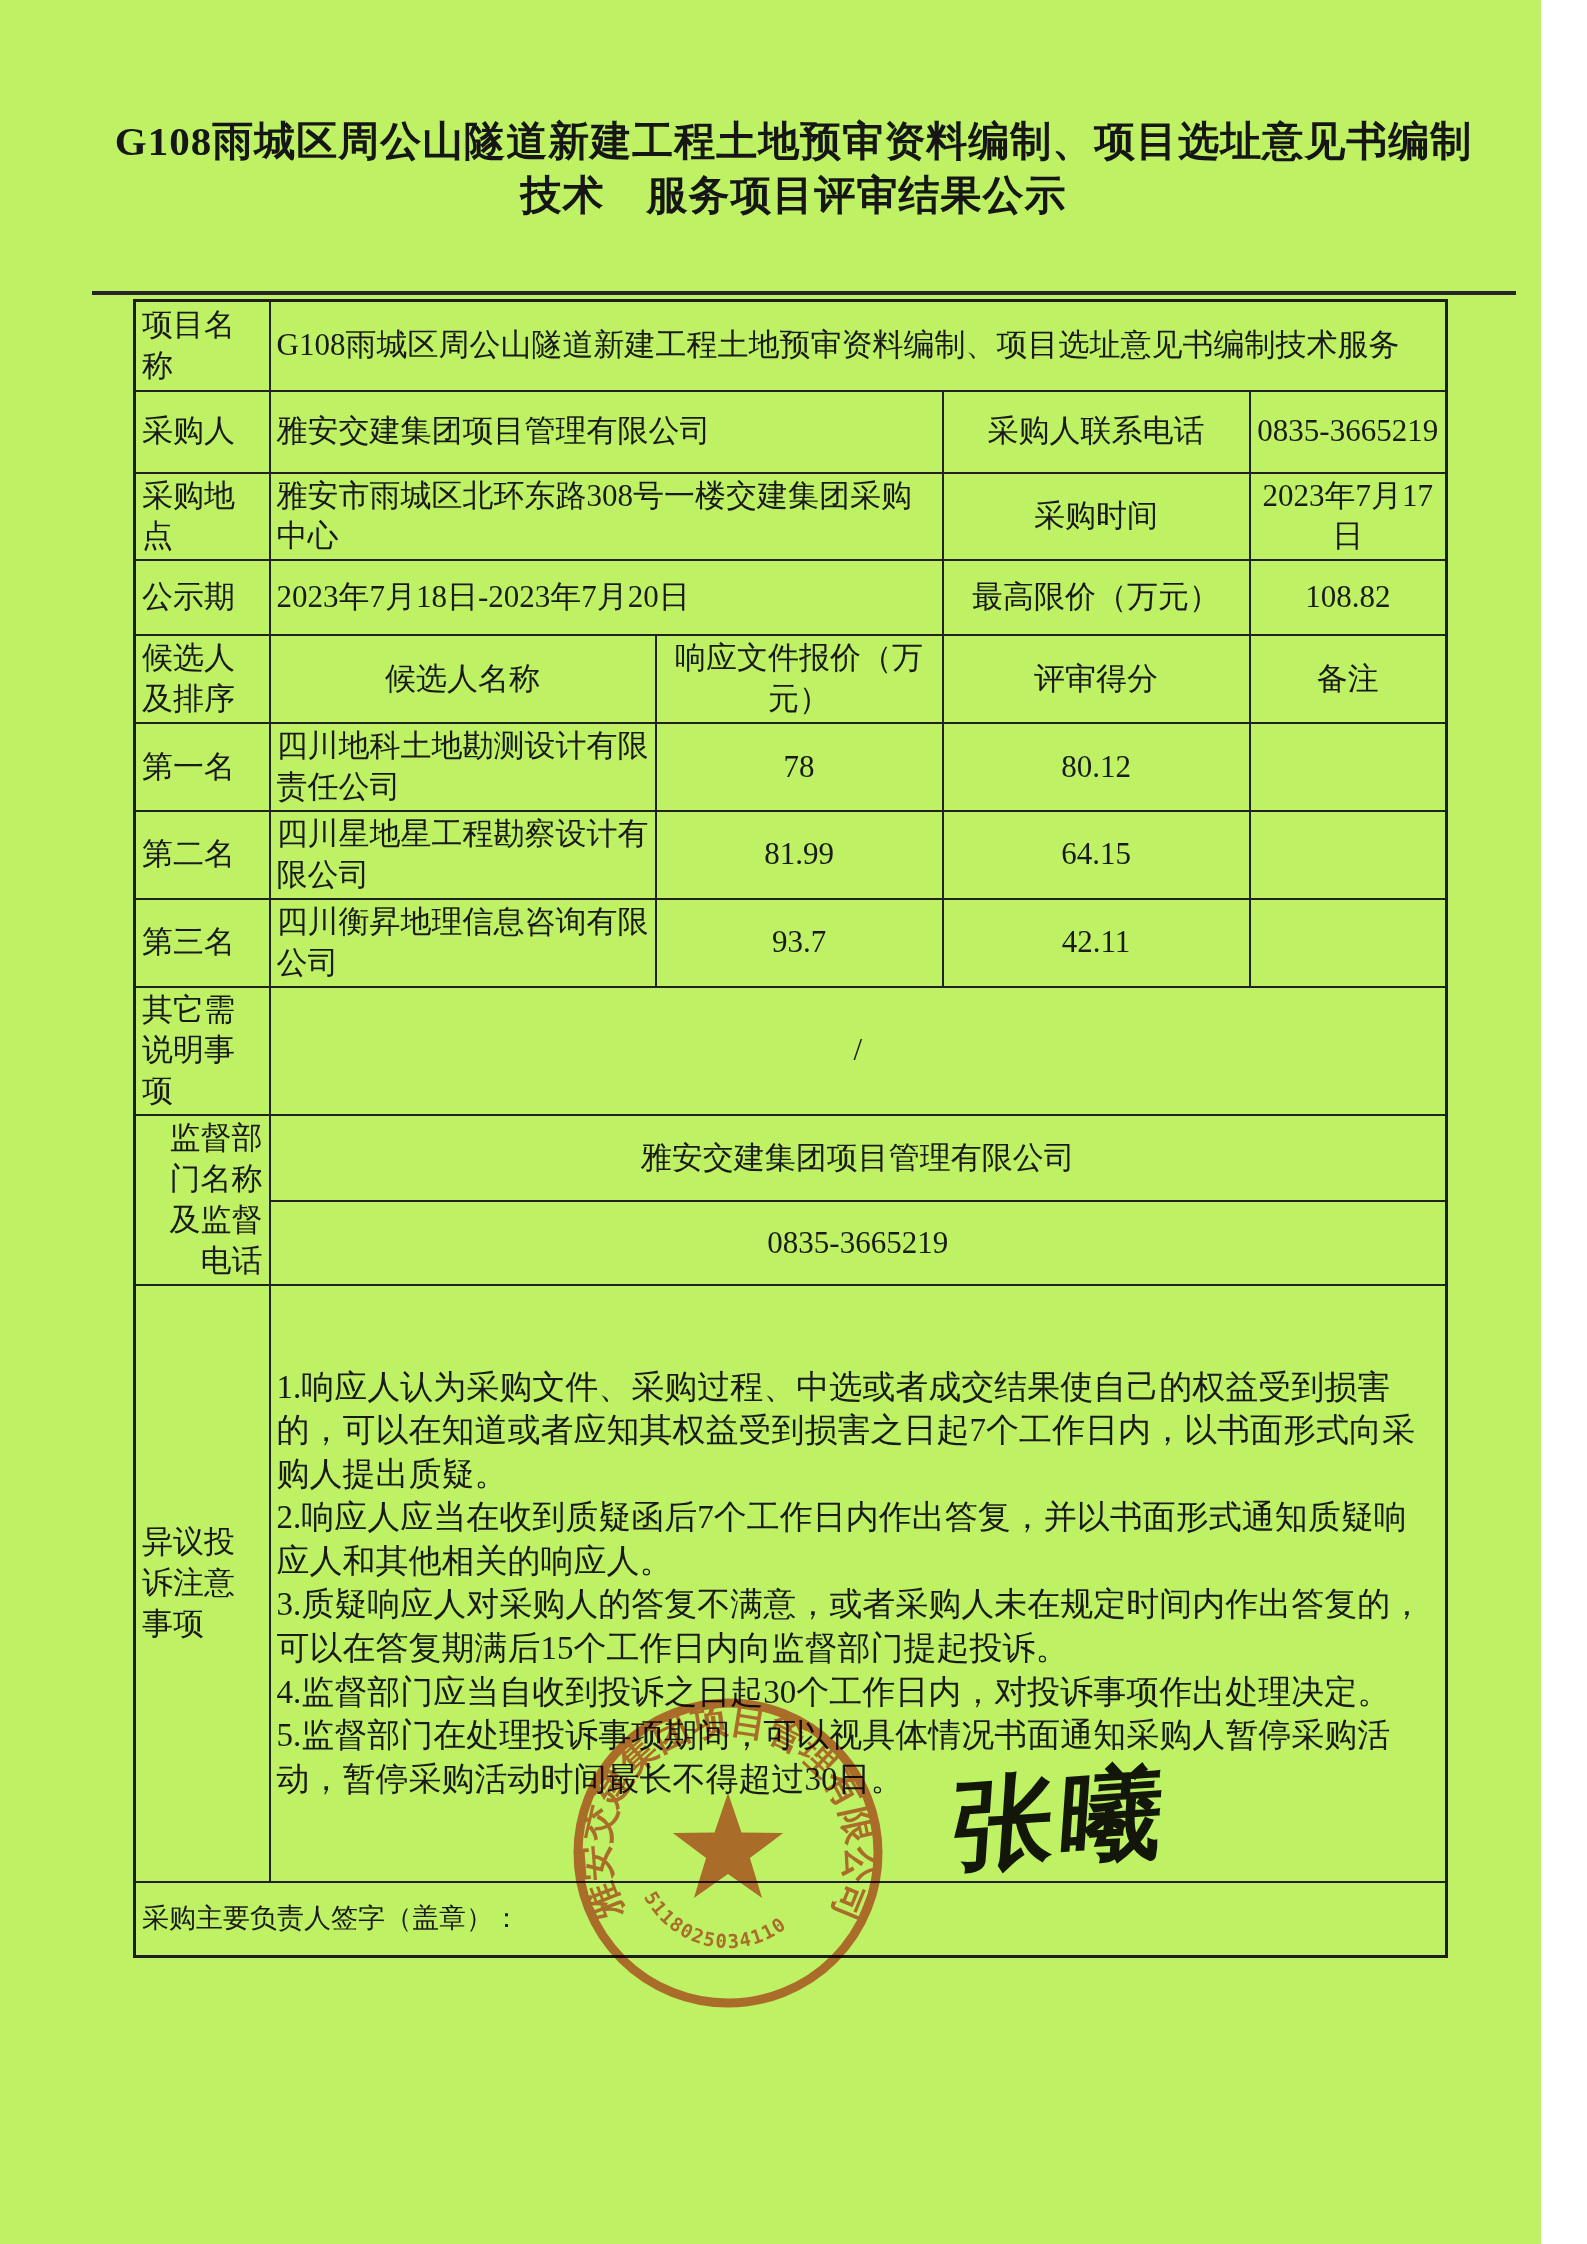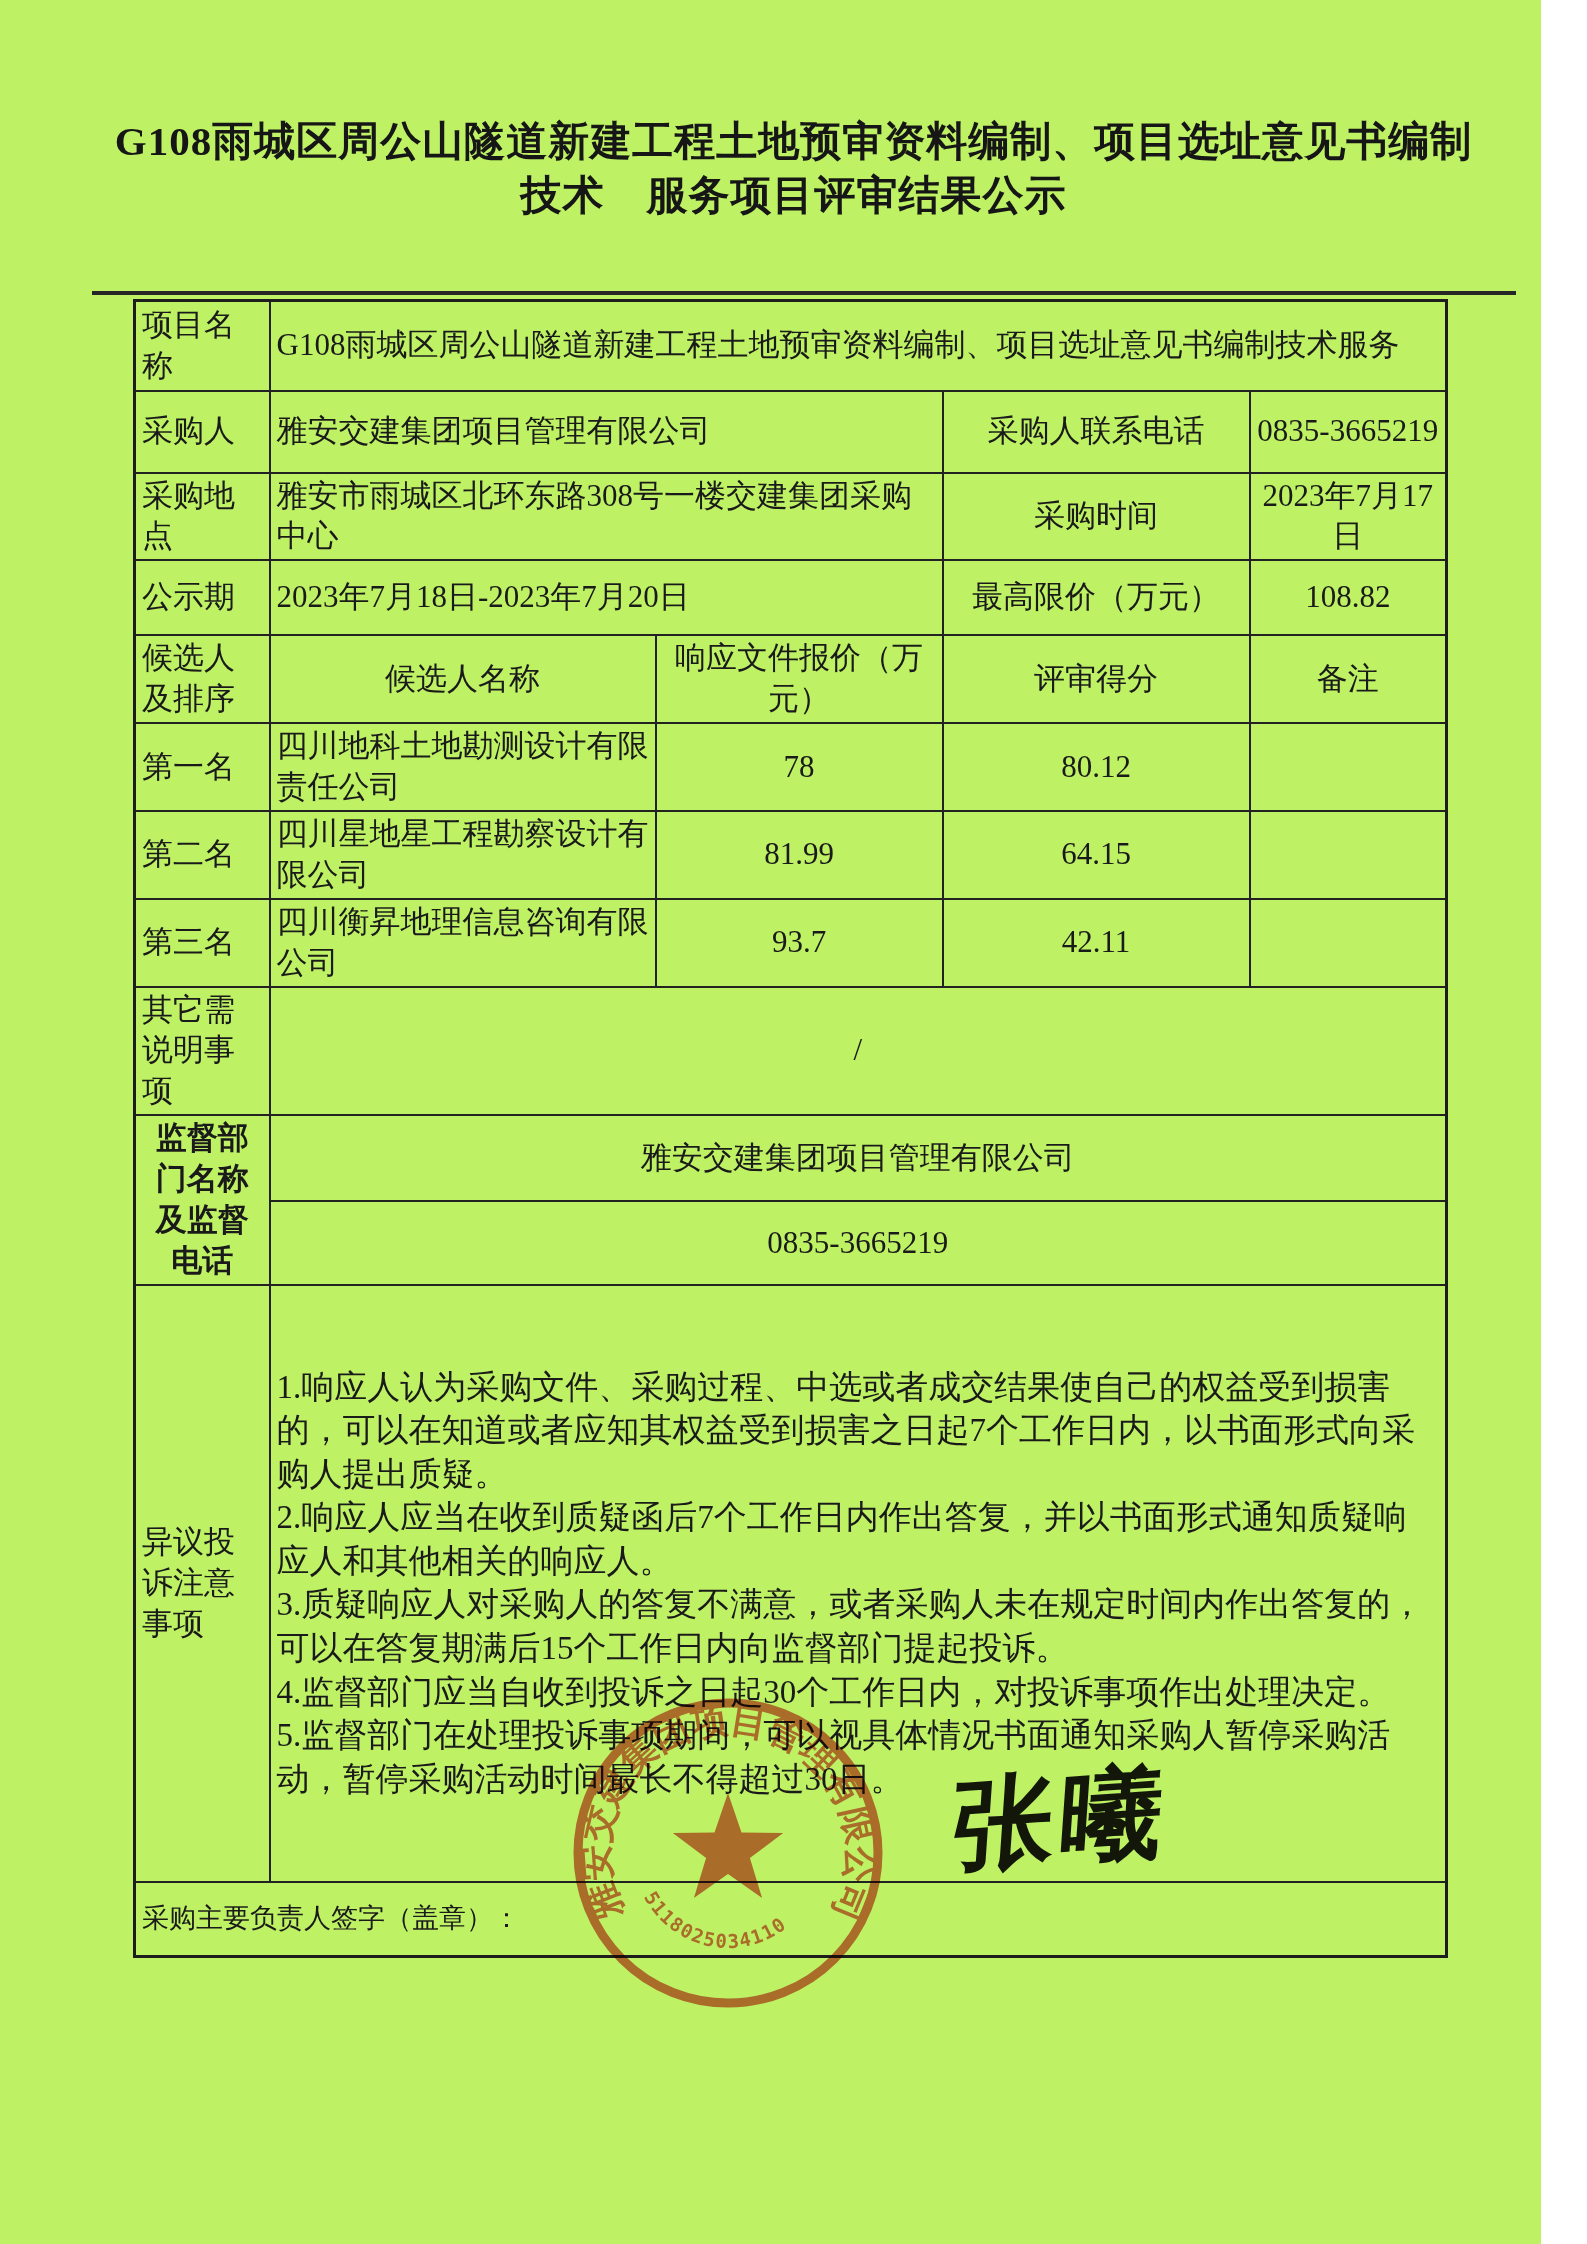--- a/index.html
+++ b/index.html
@@ -41,21 +41,21 @@
   tr.r4{height:75px;} tr.r5{height:81px;} tr.r6{height:78px;}
   tr.r7{height:78px;margin-top:31px;} tr.r8{height:80px;} tr.r9{height:84px;}
   tr.r10{height:80px;} tr.r11{height:78px;} tr.r12{height:597px;}
   tr.r13{height:75px;}
   td.notes{
     vertical-align:bottom;
     padding:10px 10px 16px 12px;
     font-size:33px;line-height:1.36;
   }
   td.notes div{margin:0;}
-  td.suplab{text-align:center;padding:2px 4px;font-weight:bold;}
+  td.suplab{text-align:right;padding:2px 4px;}
   td.signrow{padding-left:10px;font-size:27px;}
   
   .seal{
     position:absolute;left:558px;top:1683px;width:340px;height:340px;
     opacity:0.82;mix-blend-mode:multiply;
   }
   .signature{
     position:absolute;left:952px;top:1752px;
     font-size:102px;font-weight:bold;color:#181818;
     transform:rotate(-4deg) skewX(-8deg);

